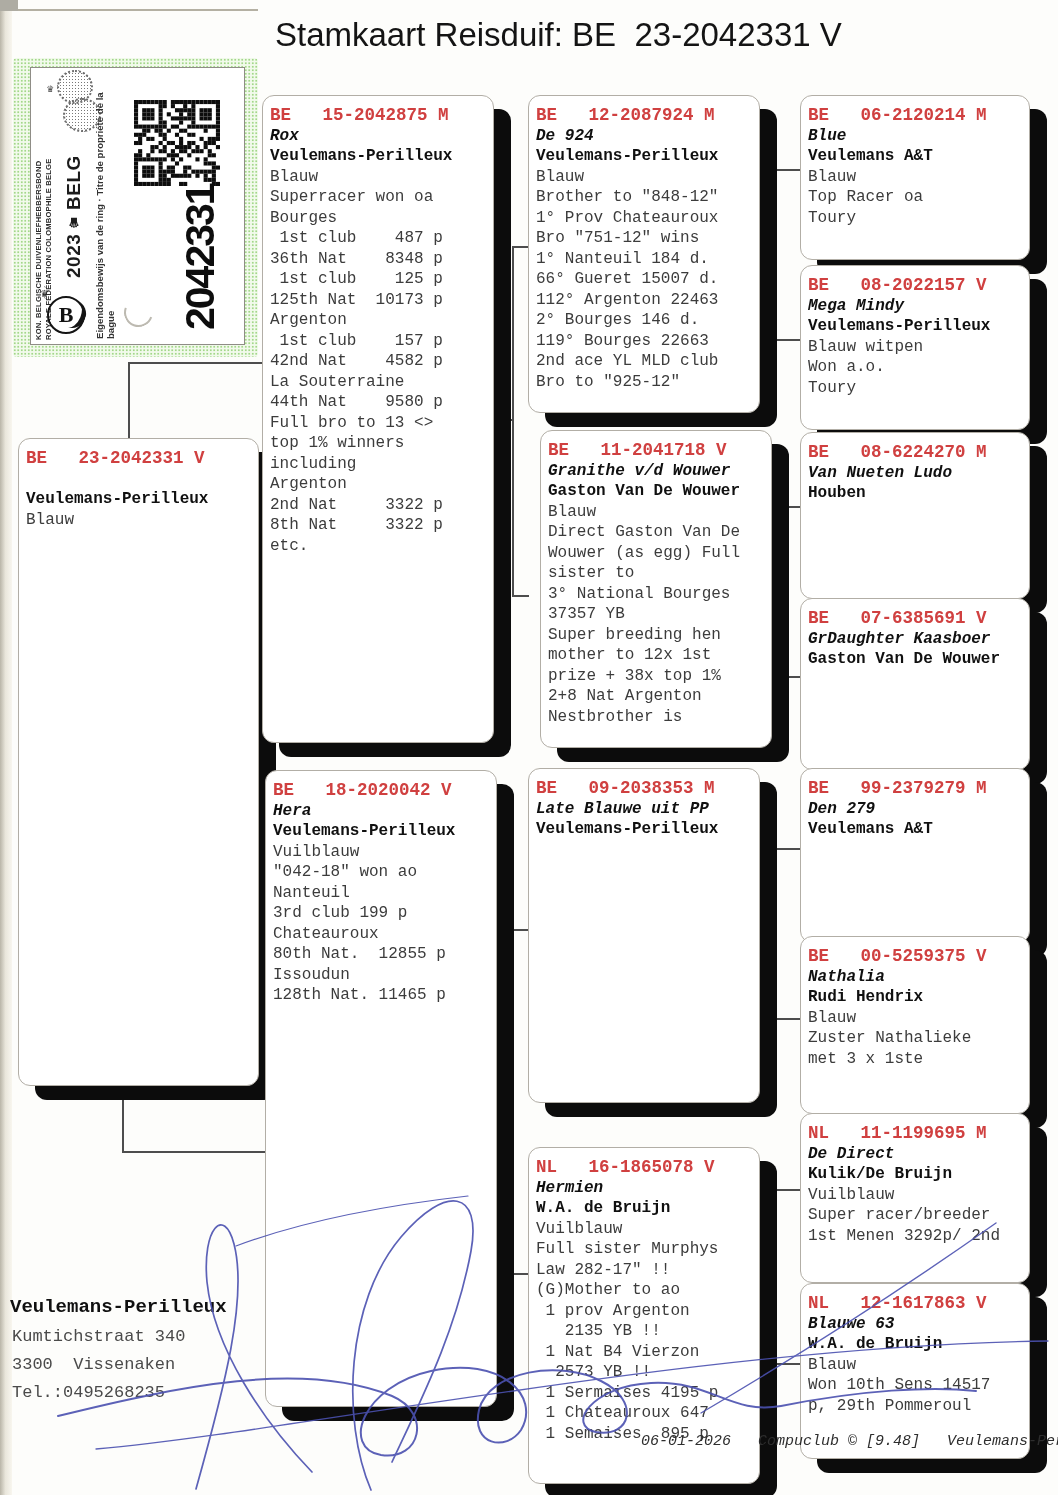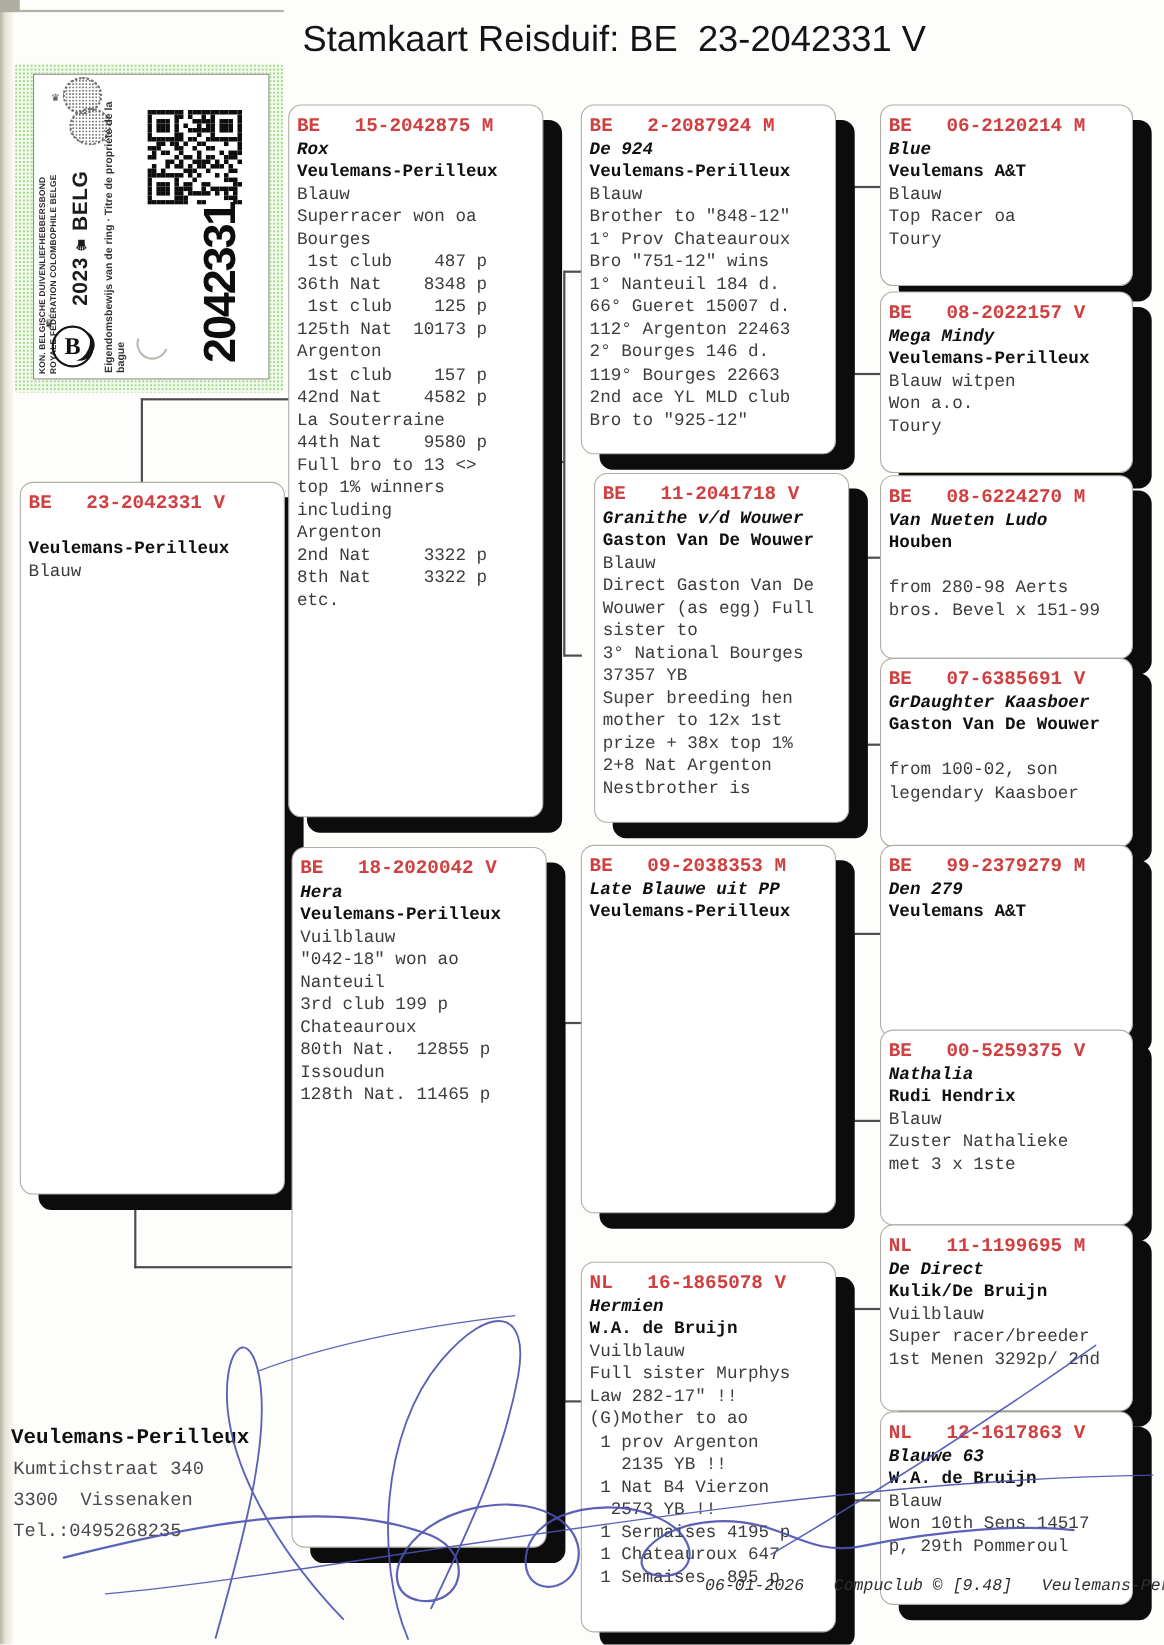--- a/index.html
+++ b/index.html
@@ -421,21 +421,21 @@
   <div class="plines">Vuilblauw
 "042-18" won ao
 Nanteuil
 3rd club 199 p
 Chateauroux
 80th Nat.  12855 p
 Issoudun
 128th Nat. 11465 p</div>
 </div>
 <div class="pbox" style="left:528px;top:95px;width:218px;height:303px">
-  <div class="ring">BE   2-2087924 M</div>
+  <div class="ring">BE   12-2087924 M</div>
   <div class="pname">De 924</div>
   <div class="owner">Veulemans-Perilleux</div>
   <div class="plines">Blauw
 Brother to "848-12"
 1° Prov Chateauroux
 Bro "751-12" wins
 1° Nanteuil 184 d.
 66° Gueret 15007 d.
 112° Argenton 22463
 2° Bourges 146 d.
@@ -493,31 +493,25 @@
   <div class="pname">Mega Mindy</div>
   <div class="owner">Veulemans-Perilleux</div>
   <div class="plines">Blauw witpen
 Won a.o.
 Toury</div>
 </div>
 <div class="pbox" style="left:800px;top:432px;width:216px;height:152px">
   <div class="ring">BE   08-6224270 M</div>
   <div class="pname">Van Nueten Ludo</div>
   <div class="owner">Houben</div>
-  <div class="plines">
-from 280-98 Aerts
-bros. Bevel x 151-99</div>
 </div>
 <div class="pbox" style="left:800px;top:598px;width:216px;height:157px">
   <div class="ring">BE   07-6385691 V</div>
   <div class="pname">GrDaughter Kaasboer</div>
   <div class="owner">Gaston Van De Wouwer</div>
-  <div class="plines">
-from 100-02, son
-legendary Kaasboer</div>
 </div>
 <div class="pbox" style="left:800px;top:768px;width:216px;height:160px">
   <div class="ring">BE   99-2379279 M</div>
   <div class="pname">Den 279</div>
   <div class="owner">Veulemans A&amp;T</div>
 </div>
 <div class="pbox" style="left:800px;top:936px;width:216px;height:163px">
   <div class="ring">BE   00-5259375 V</div>
   <div class="pname">Nathalia</div>
   <div class="owner">Rudi Hendrix</div>

